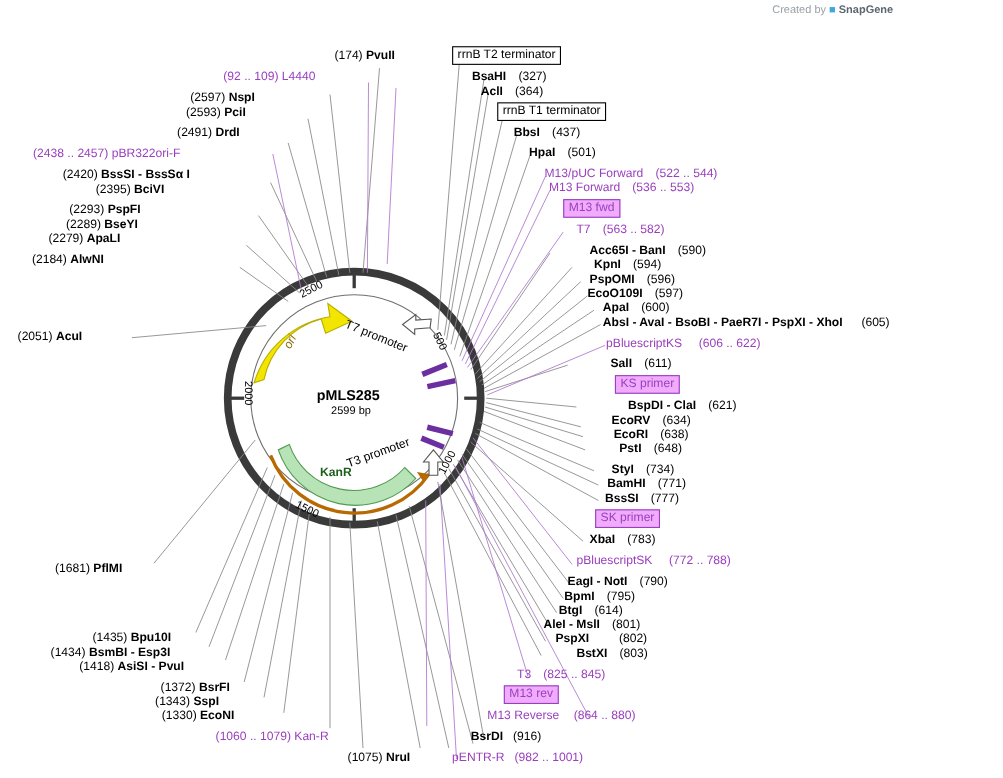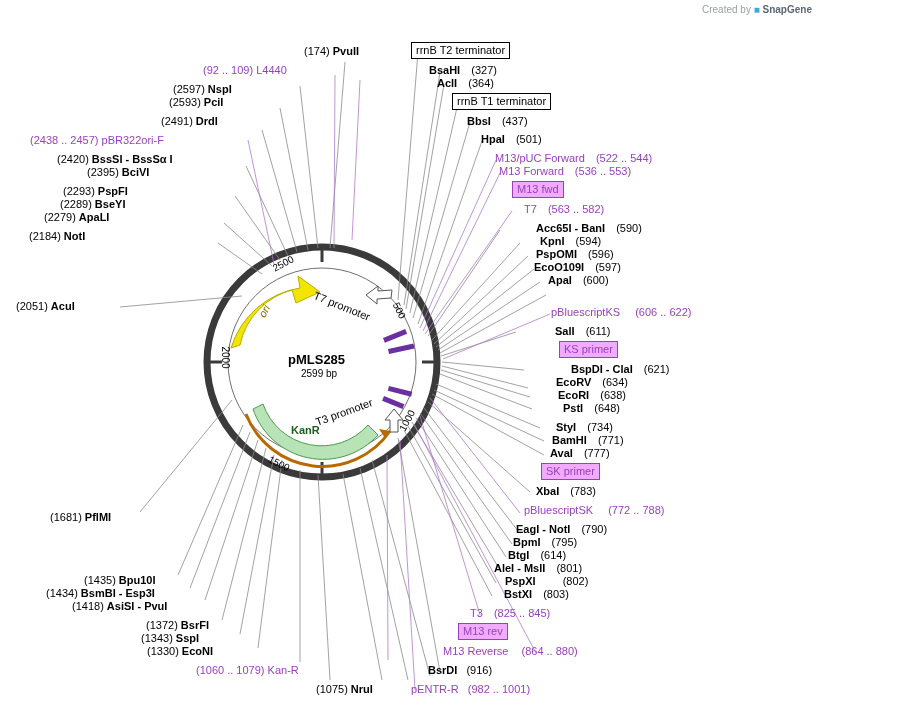--- a/index.html
+++ b/index.html
@@ -257,21 +257,21 @@
   <div class="lbl" style="left:60px; top:198px;">
     <span class="pos">(2289)</span>
     <span class="enz">BseYI</span>
   </div>
   <div class="lbl" style="left:44px; top:211px;">
     <span class="pos">(2279)</span>
     <span class="enz">ApaLI</span>
   </div>
   <div class="lbl" style="left:29px; top:230px;">
     <span class="pos">(2184)</span>
-    <span class="enz">NotI</span>
+    <span class="enz">AlwNI</span>
   </div>
   <div class="lbl" style="left:16px; top:300px;">
     <span class="pos">(2051)</span>
     <span class="enz">AcuI</span>
   </div>
   <div class="lbl" style="left:50px; top:511px;">
     <span class="pos">(1681)</span>
     <span class="enz">PflMI</span>
   </div>
   <div class="lbl" style="left:84px; top:574px;">
@@ -365,20 +365,24 @@
     <span class="pos" style="margin-left:8px">(596)</span>
   </div>
   <div class="lbl" style="left:534px; top:261px;">
     <span class="enz">EcoO109I</span>
     <span class="pos" style="margin-left:8px">(597)</span>
   </div>
   <div class="lbl" style="left:548px; top:274px;">
     <span class="enz">ApaI</span>
     <span class="pos" style="margin-left:8px">(600)</span>
   </div>
+  <div class="lbl" style="left:548px; top:287px;">
+    <span class="enz">AbsI  -  AvaI  -  BsoBI  -  PaeR7I  -  PspXI  -  XhoI</span>
+    <span class="pos" style="margin-left:14px">(605)</span>
+  </div>
   <div class="lbl purple" style="left:551px; top:306px;">
     <span>pBluescriptKS</span>
     <span class="pos" style="margin-left:12px">(606 .. 622)</span>
   </div>
   <div class="lbl" style="left:555px; top:325px;">
     <span class="enz">SalI</span>
     <span class="pos" style="margin-left:8px">(611)</span>
   </div>
   <div class="lbl" style="left:559px; top:343px;">
     <span class="boxed-purple">KS primer</span>
@@ -401,21 +405,21 @@
   </div>
   <div class="lbl" style="left:556px; top:421px;">
     <span class="enz">StyI</span>
     <span class="pos" style="margin-left:8px">(734)</span>
   </div>
   <div class="lbl" style="left:552px; top:434px;">
     <span class="enz">BamHI</span>
     <span class="pos" style="margin-left:8px">(771)</span>
   </div>
   <div class="lbl" style="left:550px; top:447px;">
-    <span class="enz">AvaI</span>
+    <span class="enz">BssSI</span>
     <span class="pos" style="margin-left:8px">(777)</span>
   </div>
   <div class="lbl" style="left:541px; top:465px;">
     <span class="boxed-purple">SK primer</span>
   </div>
   <div class="lbl" style="left:536px; top:485px;">
     <span class="enz">XbaI</span>
     <span class="pos" style="margin-left:8px">(783)</span>
   </div>
   <div class="lbl purple" style="left:524px; top:504px;">
@@ -435,21 +439,21 @@
     <span class="pos" style="margin-left:8px">(614)</span>
   </div>
   <div class="lbl" style="left:494px; top:562px;">
     <span class="enz">AleI  -  MslI</span>
     <span class="pos" style="margin-left:8px">(801)</span>
   </div>
   <div class="lbl" style="left:505px; top:575px;">
     <span class="enz">PspXI</span>
     <span class="pos" style="margin-left:24px">(802)</span>
   </div>
-  <div class="lbl" style="left:504px; top:588px;">
+  <div class="lbl" style="left:504px; top:588px;padding-left:20px;">
     <span class="enz">BstXI</span>
     <span class="pos" style="margin-left:8px">(803)</span>
   </div>
   <div class="lbl purple" style="left:470px; top:607px;">
     <span>T3</span>
     <span class="pos" style="margin-left:8px">(825 .. 845)</span>
   </div>
   <div class="lbl" style="left:458px; top:625px;">
     <span class="boxed-purple">M13 rev</span>
   </div>

